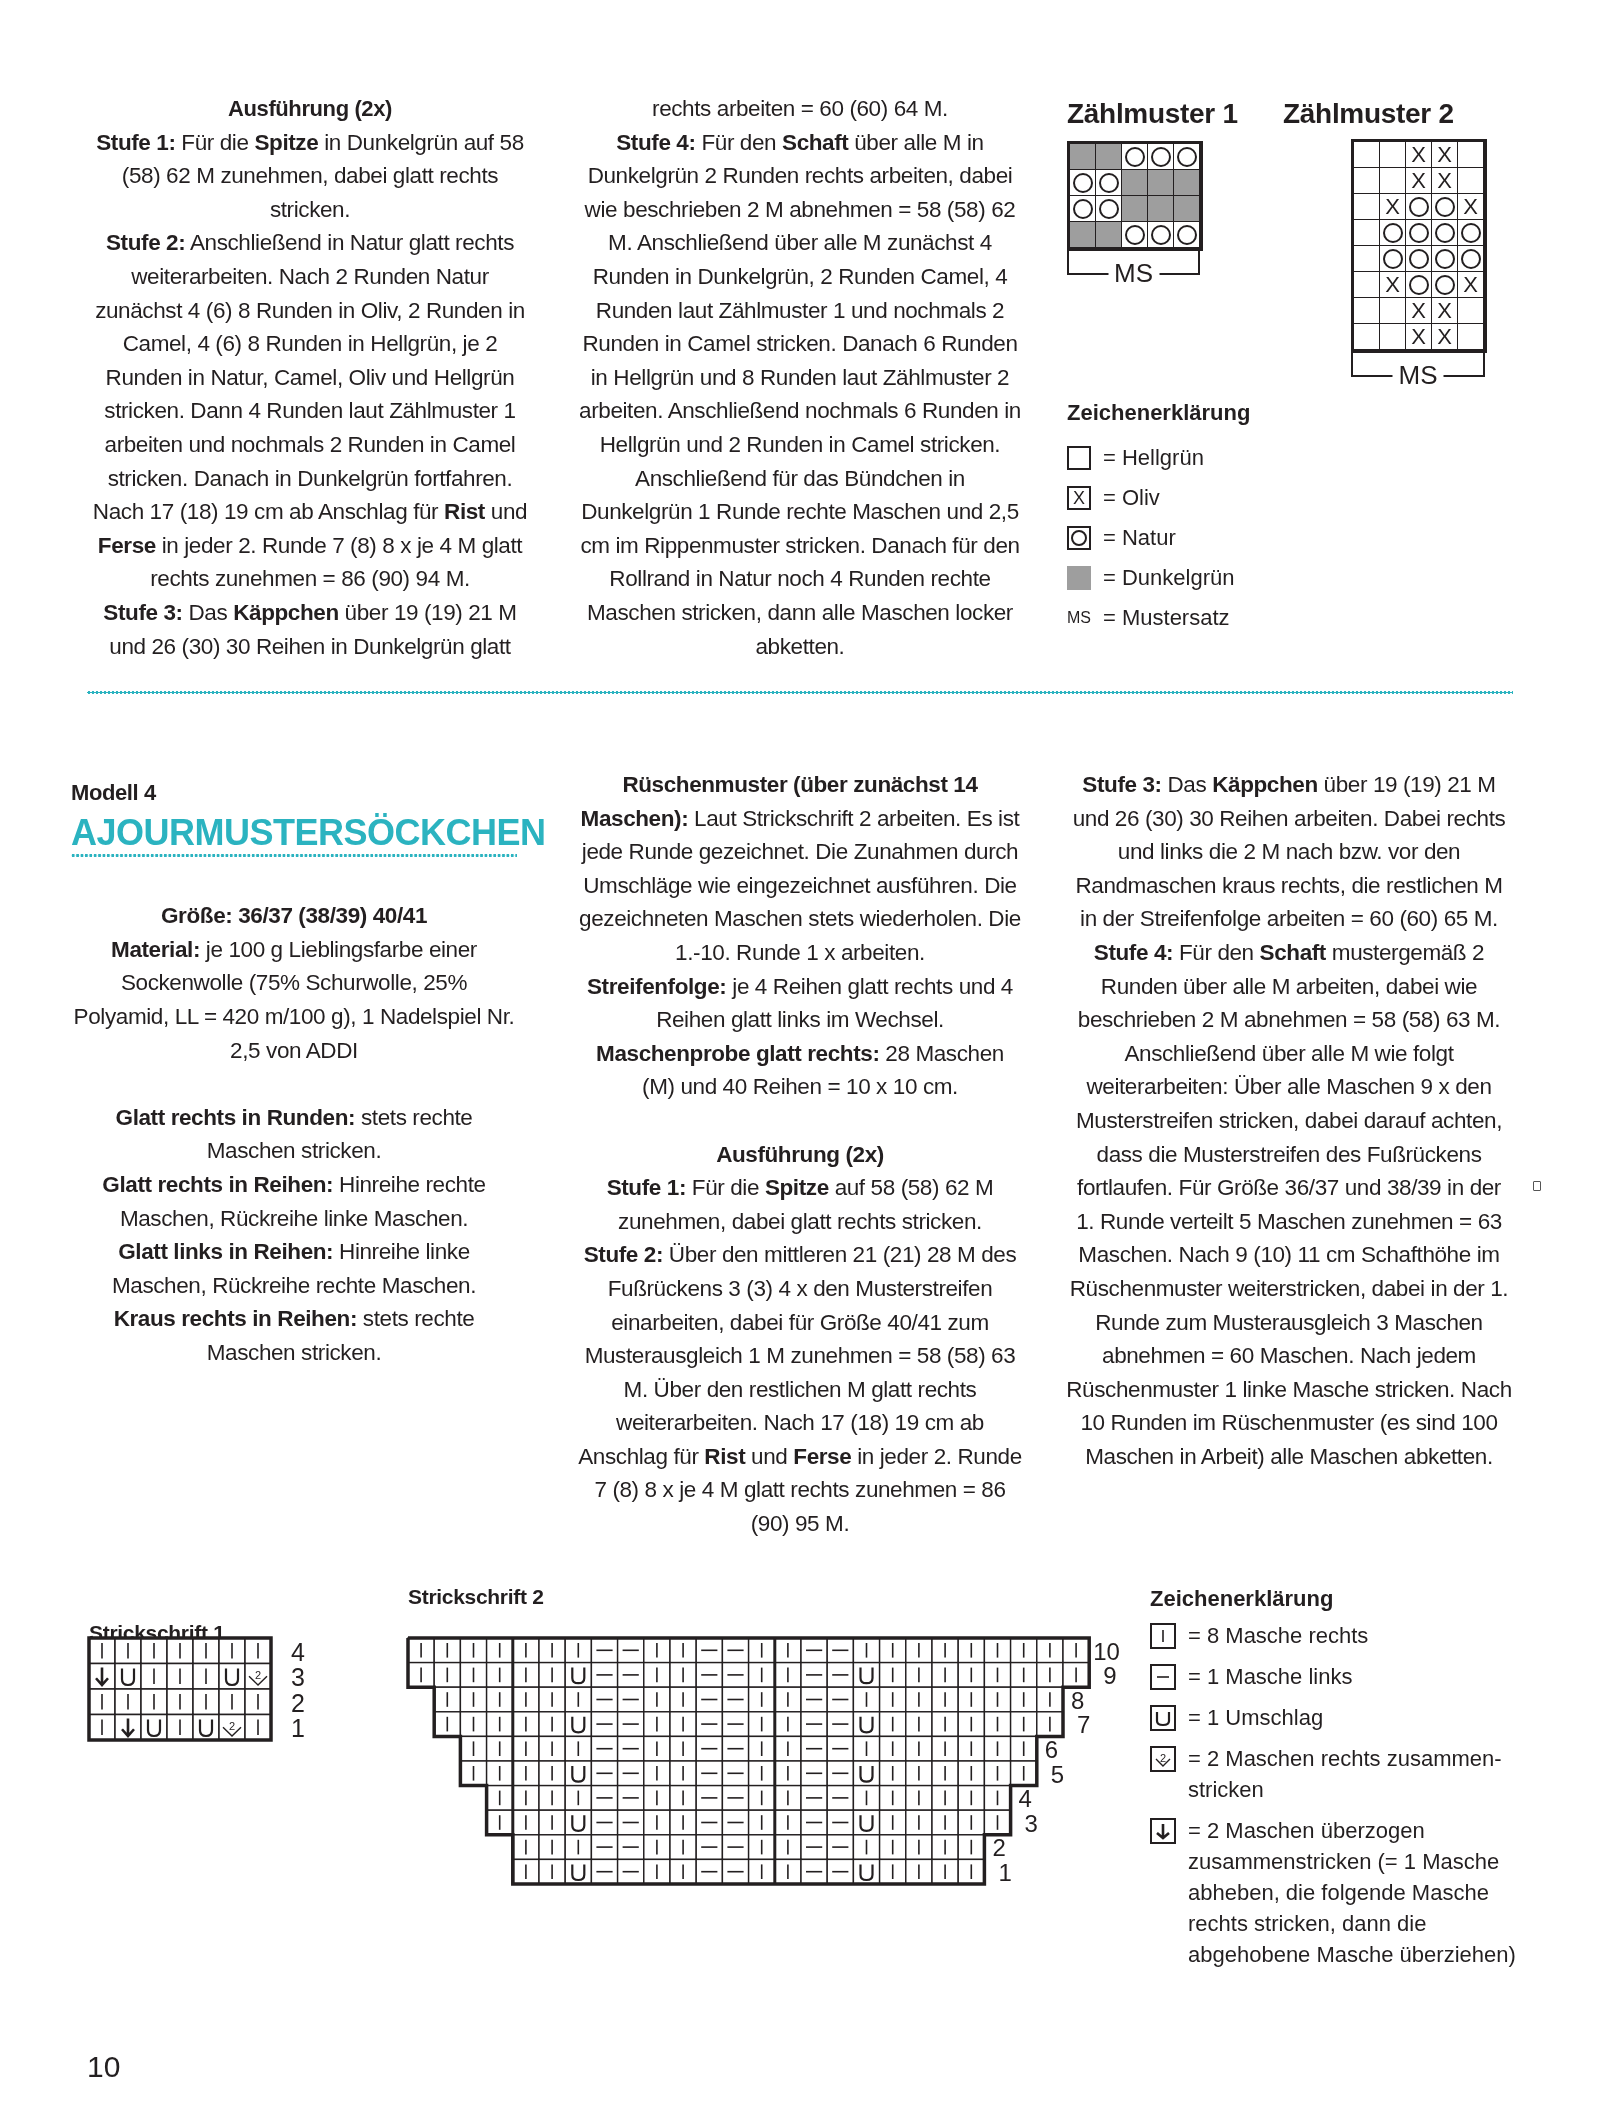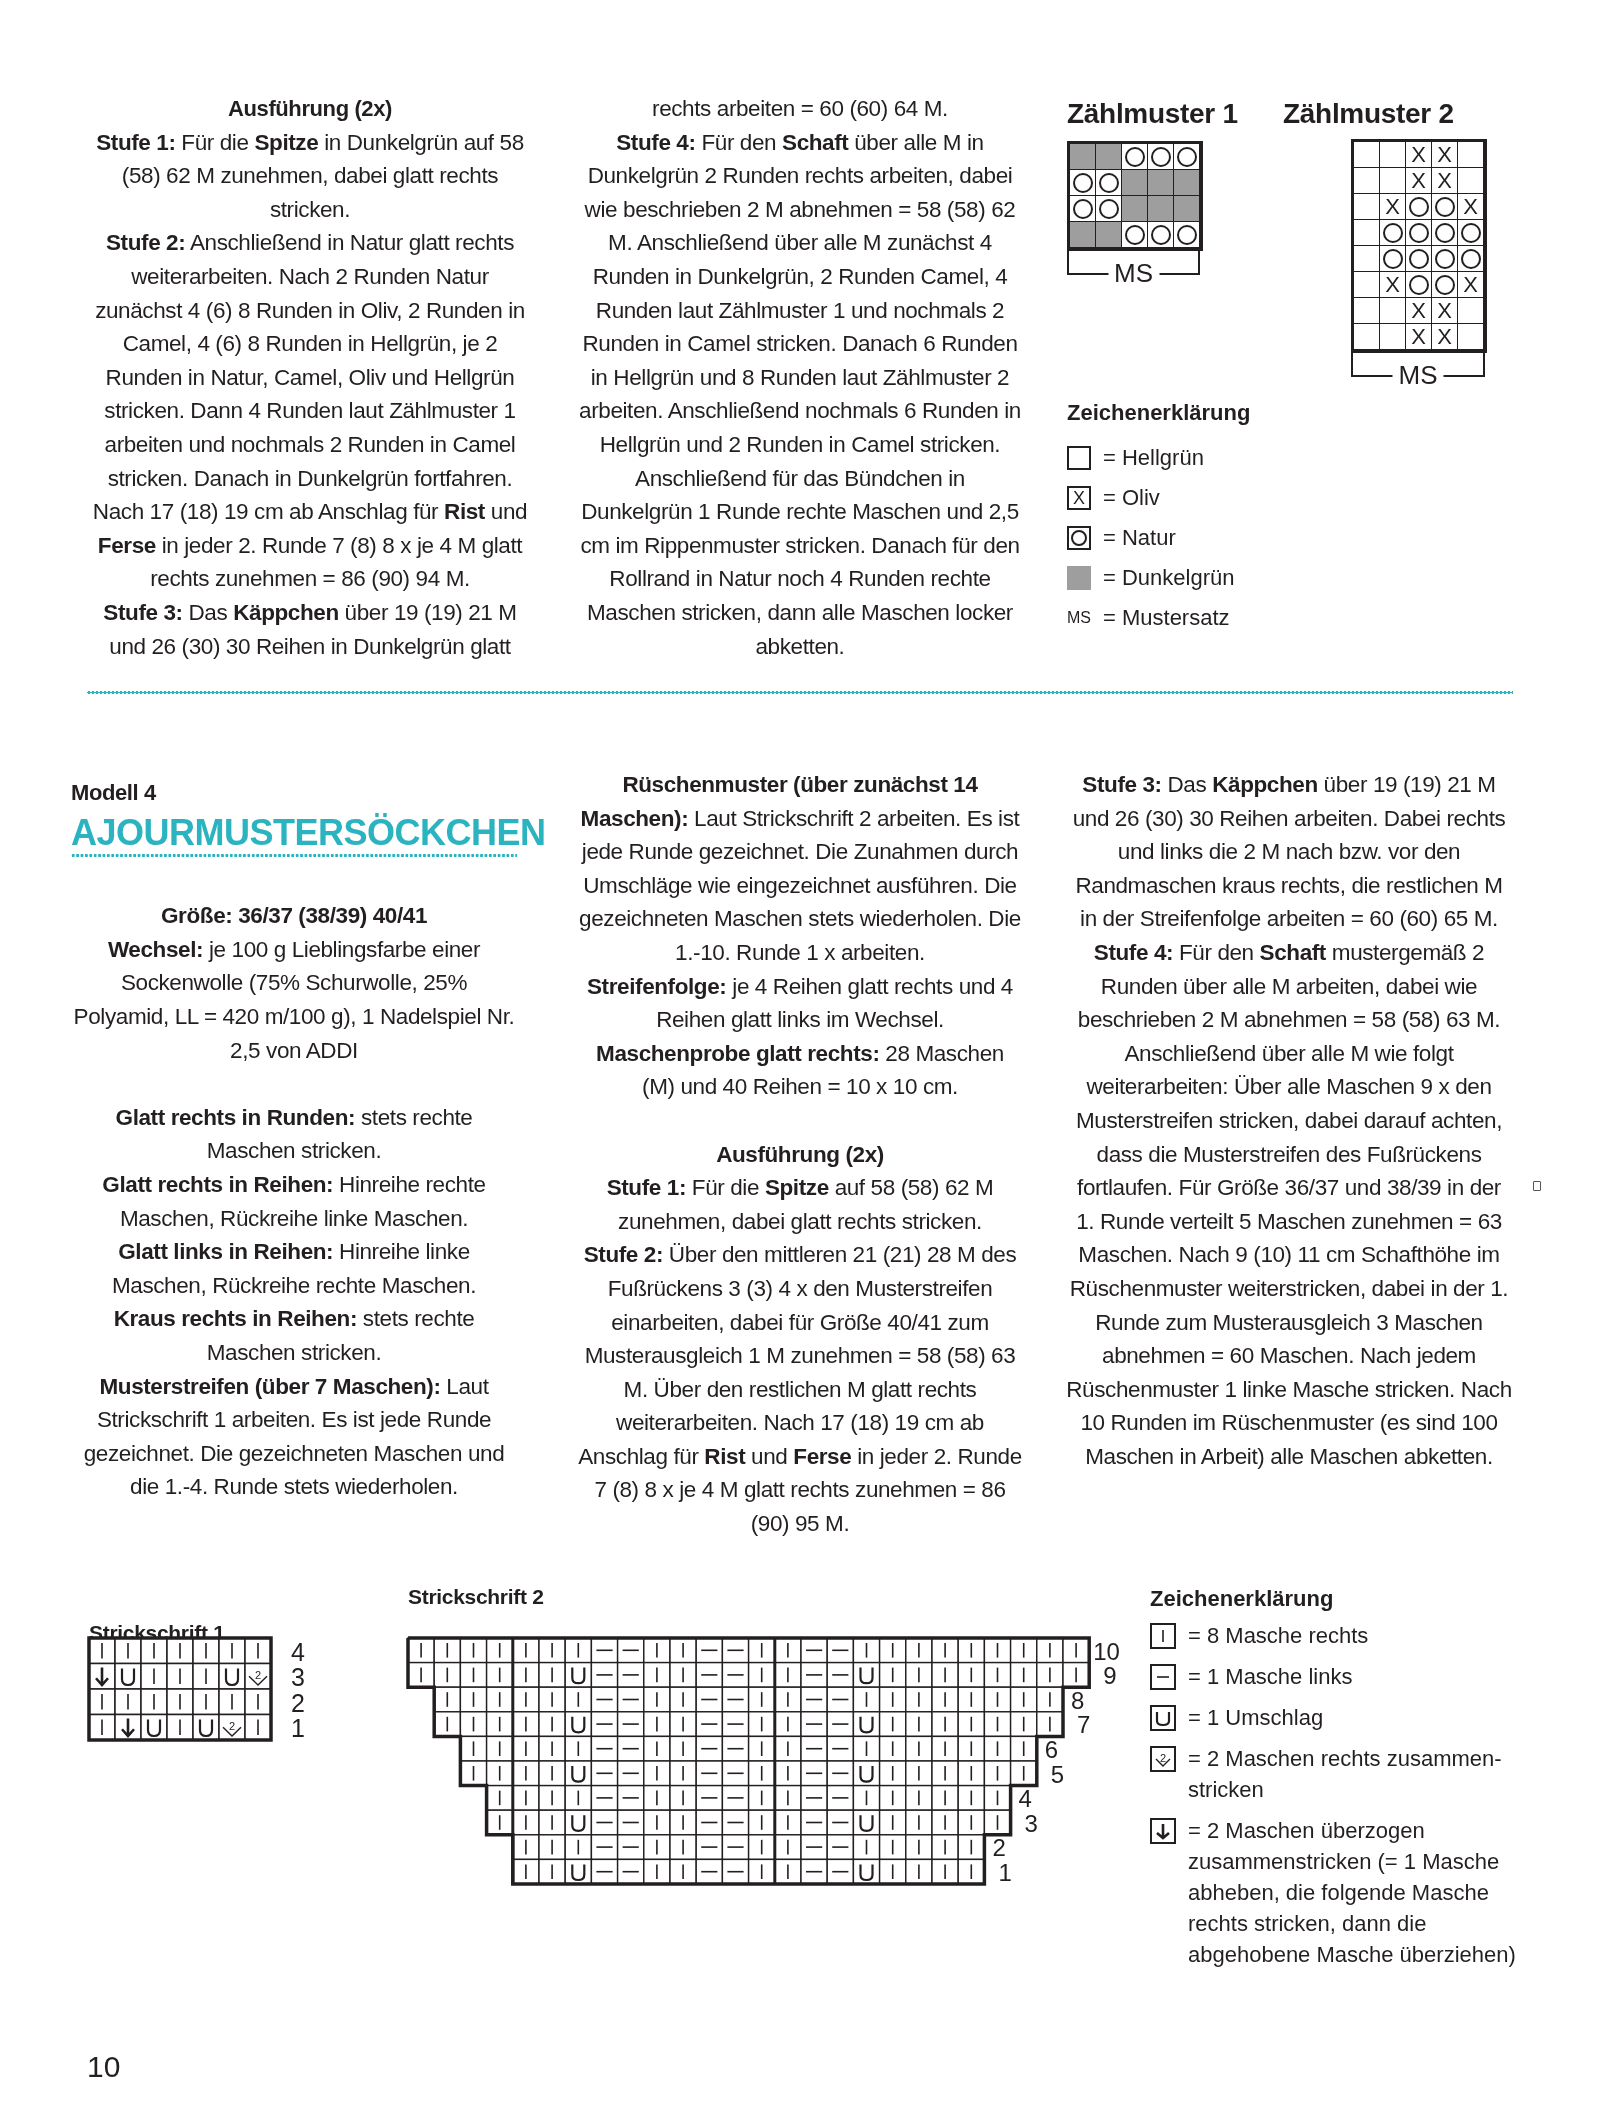--- a/index.html
+++ b/index.html
@@ -208,27 +208,26 @@
 
 <div class="teal-dots"></div>
 
 <div class="col c3">
   <div class="modell">Modell 4</div>
   <div class="title">AJOURMUSTERSÖCKCHEN</div>
   <div class="title-dots"></div>
   <div style="height:40px"></div>
   <div>
       <p><b>Größe: 36/37 (38/39) 40/41</b></p>
-      <p><b>Wechsel:</b><span> je 100 g Lieblingsfarbe einer Sockenwolle (75% Schurwolle, 25% Polyamid, LL = 420 m/100 g), 1 Nadelspiel Nr. 2,5 von ADDI</span></p>
+      <p><b>Material:</b><span> je 100 g Lieblingsfarbe einer Sockenwolle (75% Schurwolle, 25% Polyamid, LL = 420 m/100 g), 1 Nadelspiel Nr. 2,5 von ADDI</span></p>
       <p>&nbsp;</p>
       <p><b>Glatt rechts in Runden:</b><span> stets rechte Maschen stricken.</span></p>
       <p><b>Glatt rechts in Reihen:</b><span> Hinreihe rechte Maschen, Rückreihe linke Maschen.</span></p>
       <p><b>Glatt links in Reihen:</b><span> Hinreihe linke Maschen, Rückreihe rechte Maschen.</span></p>
       <p><b>Kraus rechts in Reihen:</b><span> stets rechte Maschen stricken.</span></p>
-      <p><b>Musterstreifen (über 7 Maschen):</b><span> Laut Strickschrift 1 arbeiten. Es ist jede Runde gezeichnet. Die gezeichneten Maschen und die 1.-4. Runde stets wiederholen.</span></p>
     </div>
 </div>
 
 <div class="col c4">
   <div>
       <p><b>Rüschenmuster (über zunächst 14 Maschen):</b><span> Laut Strickschrift 2 arbeiten. Es ist jede Runde gezeichnet. Die Zunahmen durch Umschläge wie eingezeichnet ausführen. Die gezeichneten Maschen stets wiederholen. Die 1.-10. Runde 1 x arbeiten.</span></p>
       <p><b>Streifenfolge:</b><span> je 4 Reihen glatt rechts und 4 Reihen glatt links im Wechsel.</span></p>
       <p><b>Maschenprobe glatt rechts:</b><span> 28 Maschen (M) und 40 Reihen = 10 x 10 cm.</span></p>
       <p>&nbsp;</p>
       <p><b>Ausführung (2x)</b></p>

